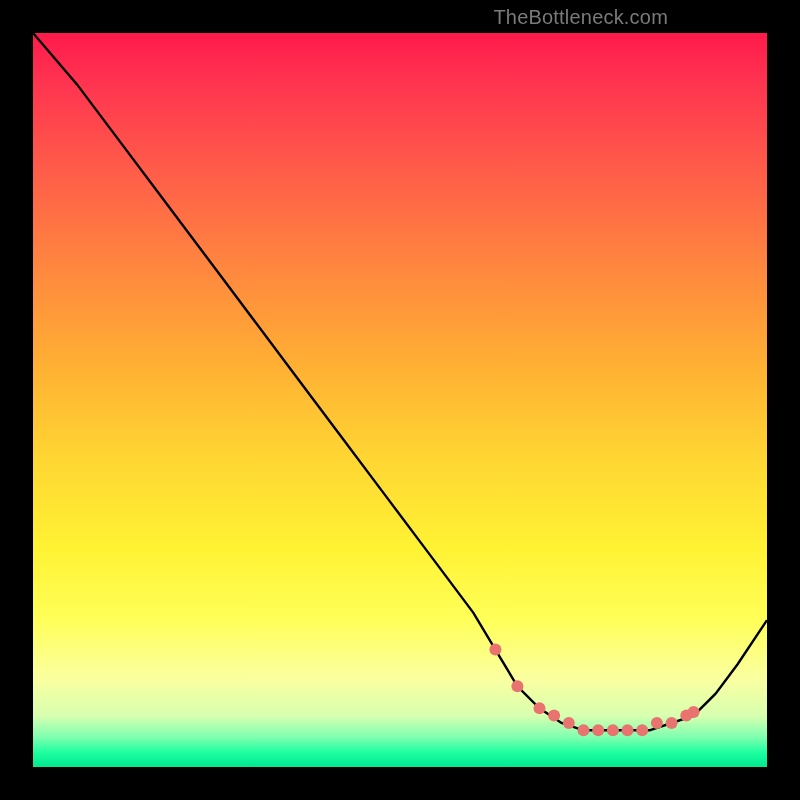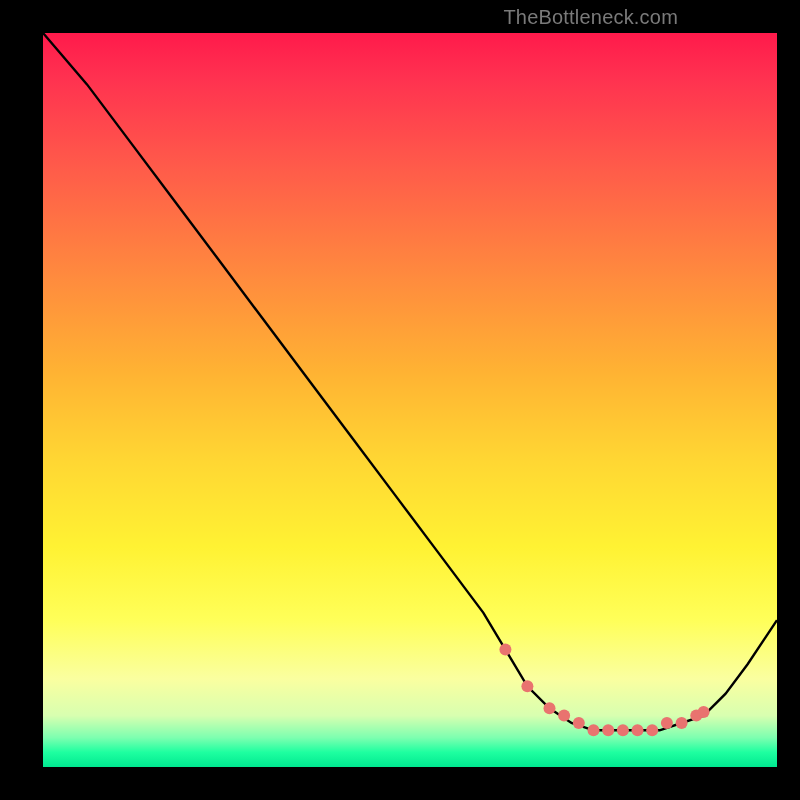--- a/index.html
+++ b/index.html
@@ -10,21 +10,20 @@
     background: #000;
     font-family: Arial, Helvetica, sans-serif;
   }
   .frame {
     position: absolute;
     left: 0;
     top: 0;
     width: 708px;
     height: 800px;
     background: #000;
-    margin-left: 10px;
   }
   .plot {
     position: absolute;
     left: 33px;
     top: 33px;
     width: 734px;
     height: 734px;
     overflow: hidden;
   }
   .gradient {

